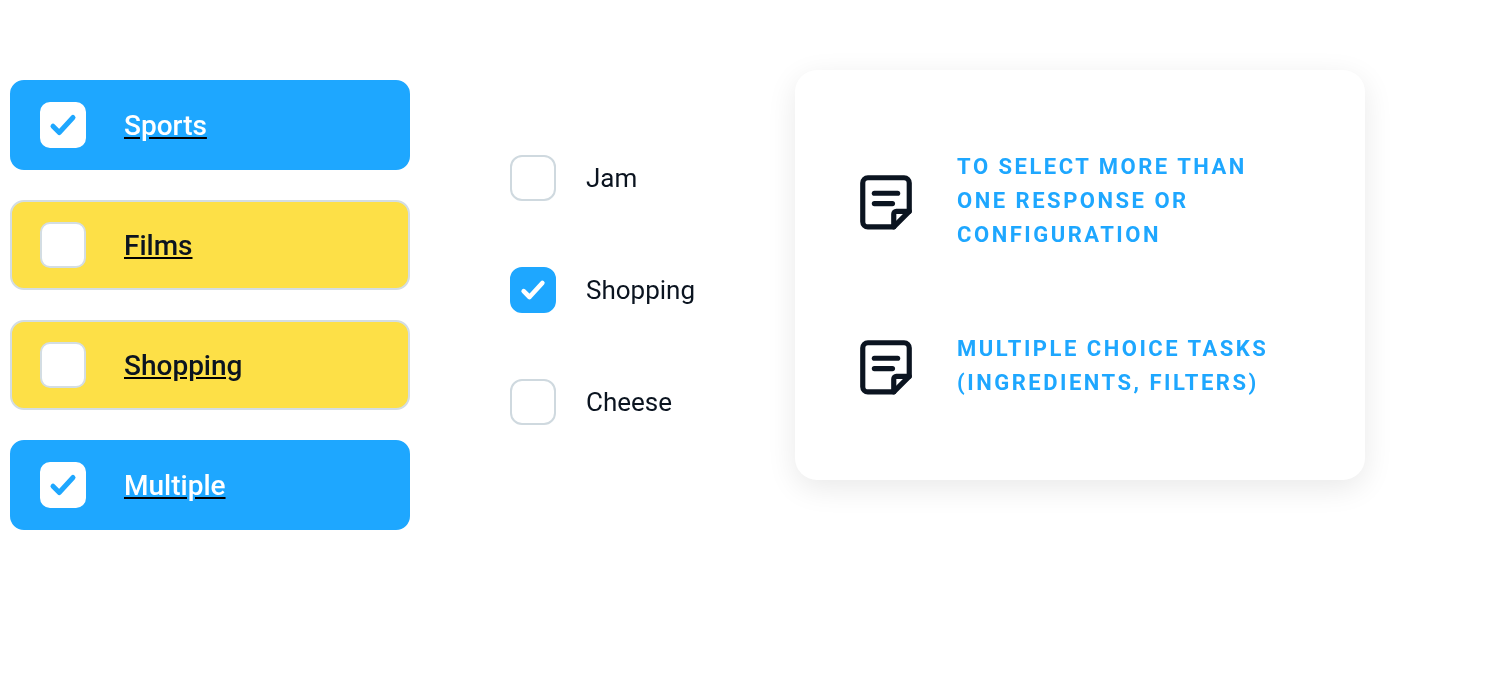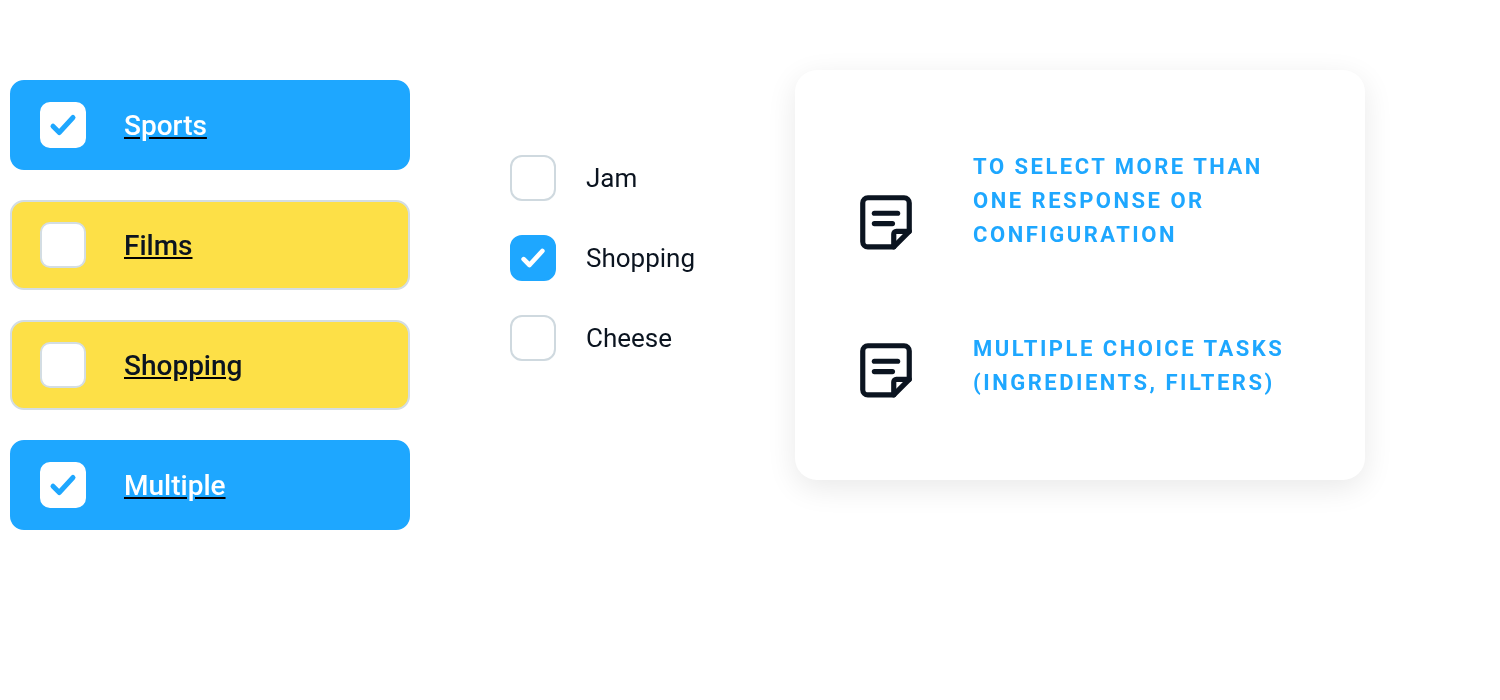--- a/index.html
+++ b/index.html
@@ -46,21 +46,21 @@
   .card-cb .box svg { width: 30px; height: 30px; display:none; }
   .card-cb.checked .box svg { display:block; }
   .card-cb .label {
     font-size: 28px;
     font-weight: 500;
     color: #0b1420;
   }
   .card-cb.checked .label { color: #fff; }
 
   
-  .col2 { display: flex; flex-direction: column; gap: 34px; padding-top: 75px; }
+  .col2 { display: flex; flex-direction: column; gap: 66px; padding-top: 75px; }
   .simple-cb { display:flex; align-items:center; gap: 30px; cursor:pointer; }
   .simple-cb .box {
     width: 46px; height: 46px;
     border-radius: 12px;
     border: 2px solid #cfd9df;
     background: #fff;
     display:flex; align-items:center; justify-content:center;
     flex-shrink:0;
   }
   .simple-cb.checked .box { background:#1ea7ff; border-color:#1ea7ff; }
@@ -75,21 +75,21 @@
   
   .info-card {
     width: 570px;
     background: #fff;
     border-radius: 22px;
     box-shadow: 0 8px 30px rgba(0,0,0,0.09);
     padding: 80px 60px;
     display:flex; flex-direction:column; gap: 80px;
     margin-top: -10px;
   }
-  .info-item { display:flex; align-items:flex-end; gap: 56px; }
+  .info-item { display:flex; align-items:center; gap: 40px; }
   .info-item .icon { flex-shrink:0; width:62px; height:62px; }
   .info-item .text {
     font-size: 22px;
     font-weight: 700;
     color: #1ea7ff;
     letter-spacing: 2.5px;
     text-transform: uppercase;
     line-height: 1.55;
   }
 </style>

